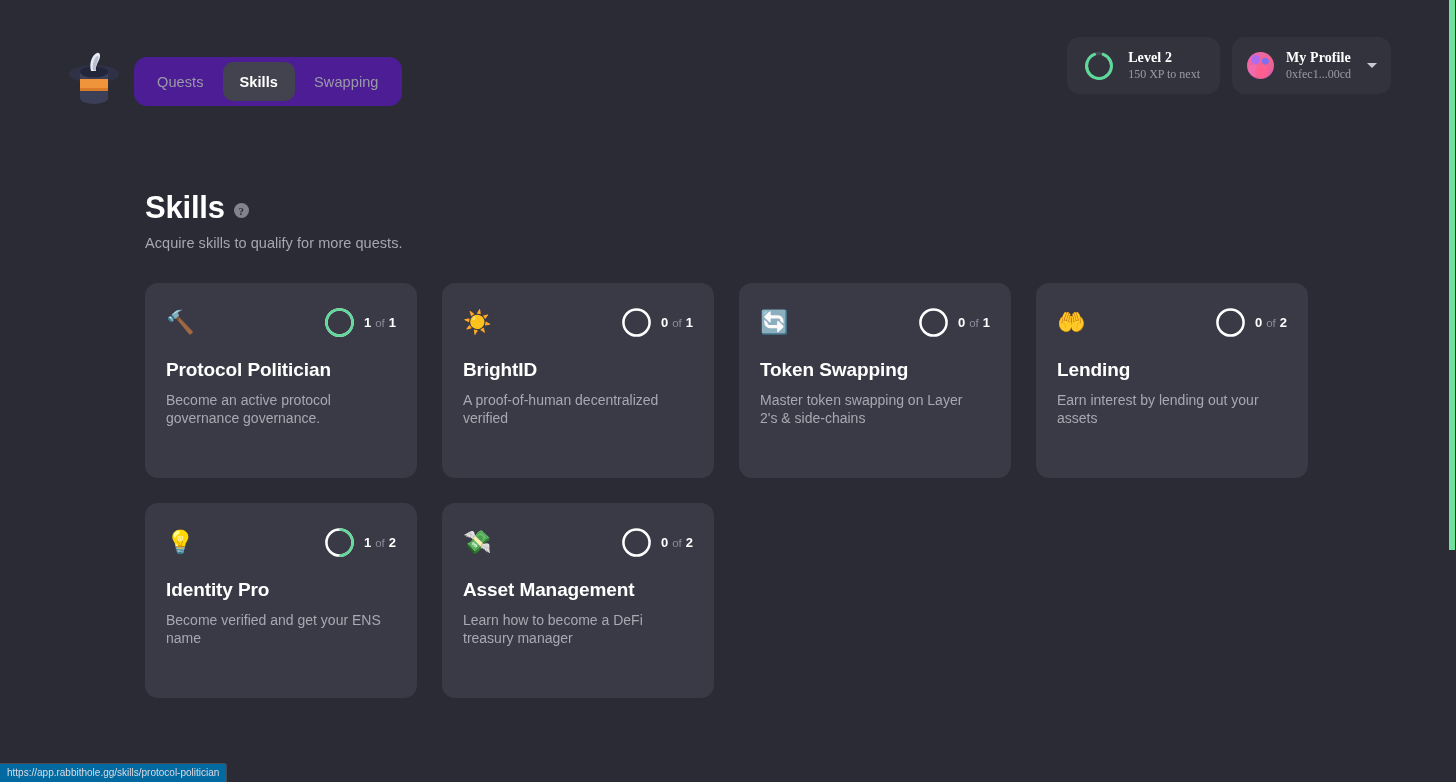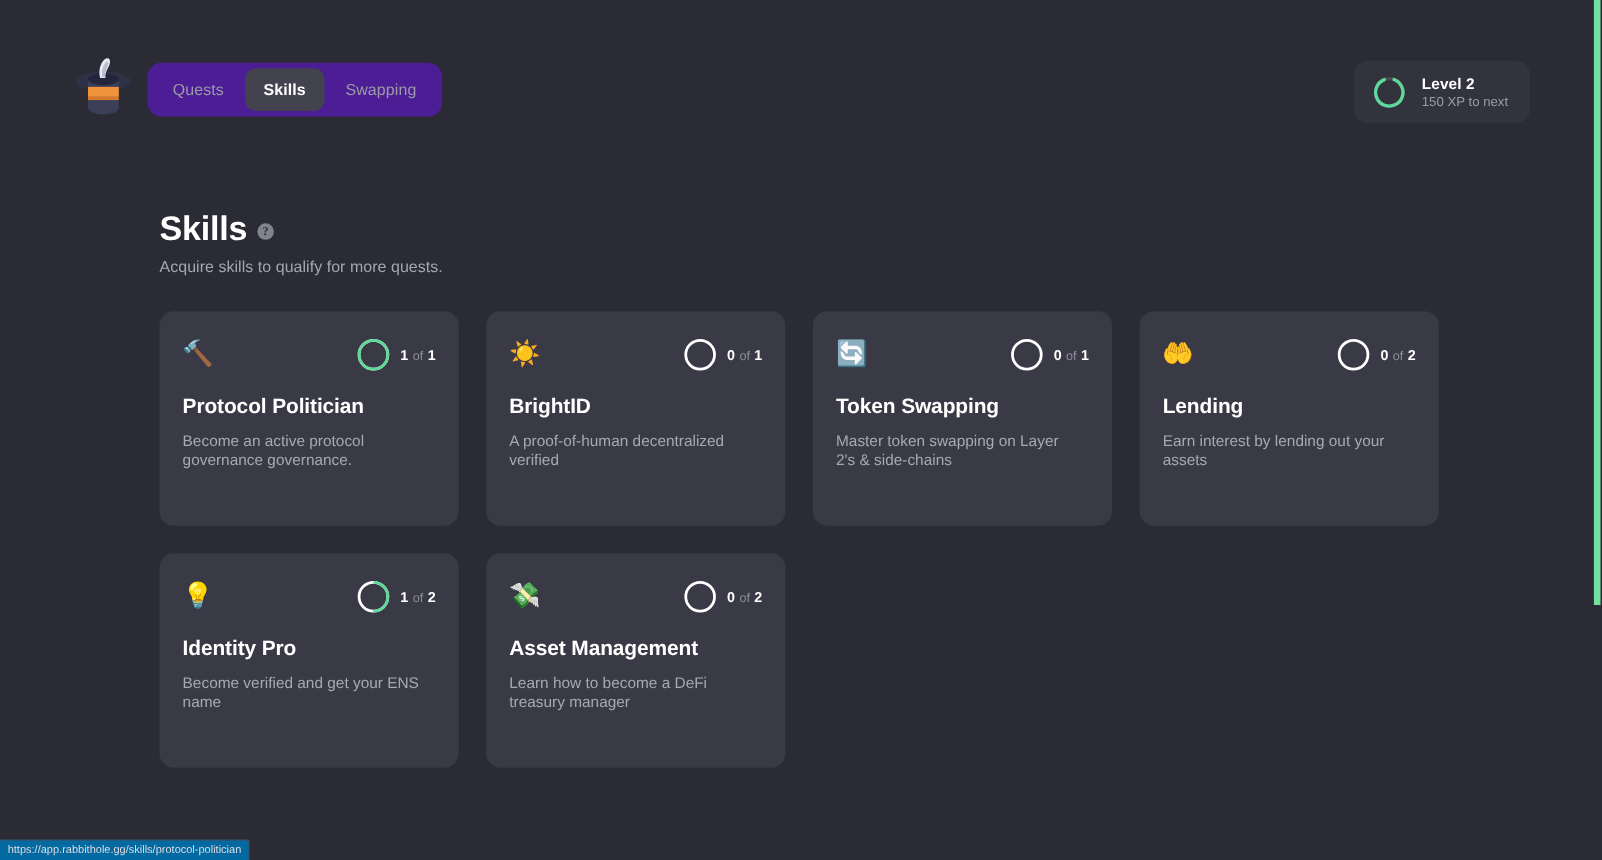--- a/index.html
+++ b/index.html
@@ -63,23 +63,24 @@
 
   .nav-item.active {
     background: #43434f;
     color: #ffffff;
     font-weight: 700;
   }
 
   .header-right {
     position: absolute;
     right: 65px;
-    top: 55px;
+    top: 37px;
     display: flex;
     gap: 12px;
+    font-family: Liberation Serif, serif;
   }
 
   .level-card {
     background: #33333e;
     border-radius: 13px;
     height: 57px;
     display: flex;
     align-items: center;
     padding: 0 20px 0 16px;
     gap: 13px;
@@ -333,20 +334,28 @@
       <svg class="level-ring" viewBox="0 0 36 36">
         <circle cx="18" cy="18" r="14" fill="none" stroke="#4a4a57" stroke-width="3.4"></circle>
         <circle cx="18" cy="18" r="14" fill="none" stroke="#5fd99a" stroke-width="3.4" stroke-linecap="round" stroke-dasharray="77.4 87.9" transform="rotate(-70 18 18)"></circle>
       </svg>
       <div class="level-text">
         <div class="level-title">Level 2</div>
         <div class="level-sub">150 XP to next</div>
       </div>
     </div>
 
+    <div class="profile-card">
+      <div class="avatar"></div>
+      <div class="profile-text">
+        <div class="profile-title">My Profile</div>
+        <div class="profile-sub">0xfec1...00cd</div>
+      </div>
+      <div class="caret"></div>
+    </div>
 
   </div>
 </div>
 
 <div class="page-head">
   <div class="page-title-row">
     <div class="page-title">Skills</div>
     <div class="help-icon">?</div>
   </div>
   <div class="page-sub">Acquire skills to qualify for more quests.</div>

